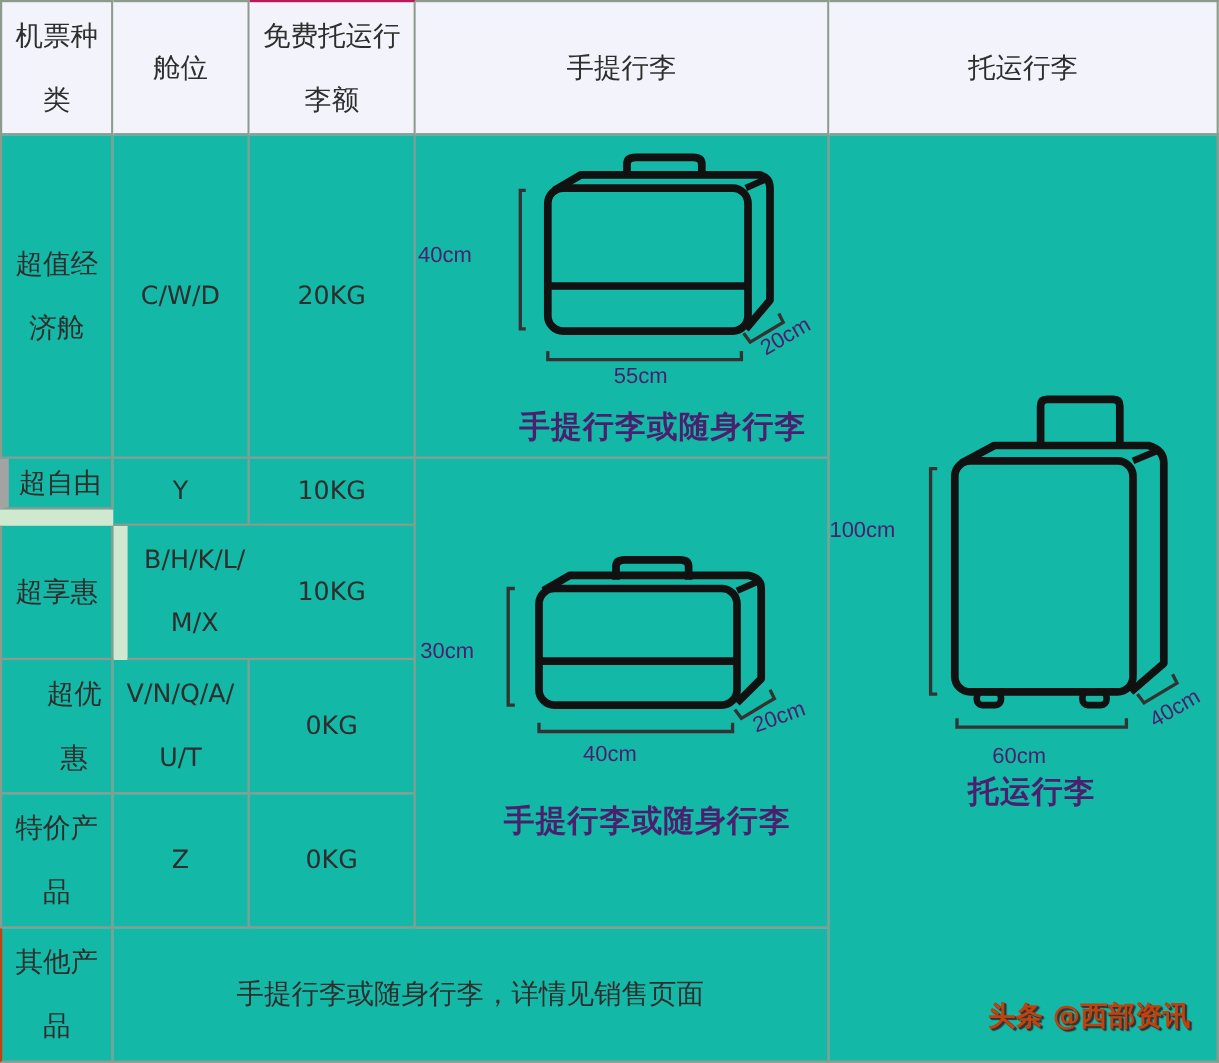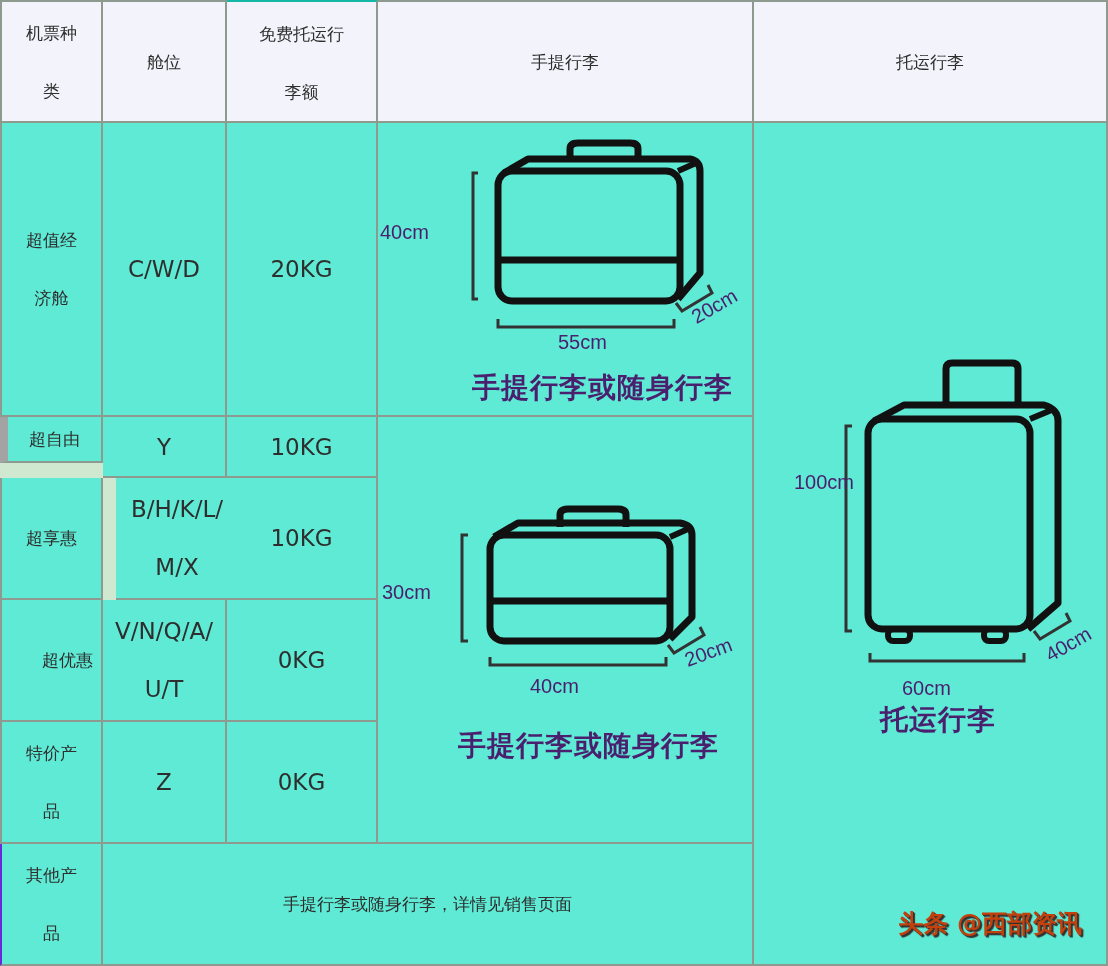--- a/index.html
+++ b/index.html
@@ -13,22 +13,22 @@
     position: relative; width: 1108px; height: 966px;
   }
   .cell {
     position: absolute; box-sizing: border-box;
     border-right: 2px solid #8e9a8e;
     border-bottom: 2px solid #8e9a8e;
     display: flex; align-items: center; justify-content: center;
     text-align: center;
   }
   .hdr { background: #f3f4fb; }
-  .body { background: #5eead4; }
-  .txt { font-size: 17px; line-height: 58px; color: #2e2e2e; }
+  .body { background: #14b8a6; }
+  .txt { font-size: 25px; line-height: 58px; color: #2e2e2e; }
   .txt-lat { font-size: 23px; line-height: 58px; color: #2e2e2e; }
   .stack { display: flex; flex-direction: column; align-items: center; }
   .dim { position: absolute; font-family: "Liberation Sans", sans-serif; font-size: 20px; color: #4a1f6e; }
   .cap { position: absolute; font-size: 28px; font-weight: bold; color: #4a1f6e; letter-spacing: 1px; }
   .watermark {
     position: absolute; right: 26px; bottom: 26px;
     font-size: 25px; color: #c2410c; font-weight: bold;
     text-shadow: 1px 1px 0 #333, 2px 2px 1px #333;
   }
   svg { position: absolute; overflow: visible; }
@@ -40,21 +40,21 @@
 
   <div class="cell hdr" style="left:0;top:0;width:103px;height:123px;border-left:2px solid #8e9a8e;border-top:2px solid #8e9a8e;">
     <div class="stack">
       <span class="txt">机票种</span>
       <span class="txt">类</span>
     </div>
   </div>
   <div class="cell hdr" style="left:103px;top:0;width:124px;height:123px;border-top:2px solid #8e9a8e;">
     <span class="txt">舱位</span>
   </div>
-  <div class="cell hdr" style="left:227px;top:0;width:151px;height:123px;border-top:2px solid #14b8a6;align-items:flex-end;">
+  <div class="cell hdr" style="left:227px;top:0;width:151px;height:123px;border-top:2px solid #be185d;">
     <div class="stack">
       <span class="txt">免费托运行</span>
       <span class="txt">李额</span>
     </div>
   </div>
   <div class="cell hdr" style="left:378px;top:0;width:376px;height:123px;border-top:2px solid #8e9a8e;">
     <span class="txt">手提行李</span>
   </div>
   <div class="cell hdr" style="left:754px;top:0;width:354px;height:123px;border-top:2px solid #8e9a8e;">
     <span class="txt">托运行李</span>
@@ -115,21 +115,21 @@
       <span class="txt">品</span>
     </div>
   </div>
   <div class="cell body" style="left:103px;top:722px;width:124px;height:122px;">
     <span class="txt-lat">Z</span>
   </div>
   <div class="cell body" style="left:227px;top:722px;width:151px;height:122px;">
     <span class="txt-lat">0KG</span>
   </div>
 
-  <div class="cell body" style="left:0;top:844px;width:103px;height:122px;border-left:2px solid #6d28d9;">
+  <div class="cell body" style="left:0;top:844px;width:103px;height:122px;border-left:2px solid #c2410c;">
     <div class="stack">
       <span class="txt">其他产</span>
       <span class="txt">品</span>
     </div>
   </div>
   <div class="cell body" style="left:103px;top:844px;width:651px;height:122px;">
     <span class="txt">手提行李或随身行李，详情见销售页面</span>
   </div>
 
   <div class="cell body" style="left:378px;top:123px;width:376px;height:294px;display:block;">
@@ -190,20 +190,20 @@
       <path d="M192 283 L192 246 Q192 240 198 240 L258 240 Q264 240 264 246 L264 283" fill="none" stroke="#111" stroke-width="7"></path>
 
       <path d="M120 298 L150 282 L290 282 Q304 286 304 298 L304 480 L274 506" fill="none" stroke="#111" stroke-width="7" stroke-linejoin="round"></path>
       <path d="M276 296 L300 286" fill="none" stroke="#111" stroke-width="6"></path>
 
       <rect x="114" y="296" width="162" height="210" rx="14" fill="none" stroke="#111" stroke-width="7"></rect>
 
       <rect x="134" y="506" width="22" height="12" rx="5" fill="none" stroke="#111" stroke-width="6"></rect>
       <rect x="230" y="506" width="22" height="12" rx="5" fill="none" stroke="#111" stroke-width="6"></rect>
     </svg>
-    <span class="dim" style="left:0px;top:348px;padding-left:40px;">100cm</span>
+    <span class="dim" style="left:0px;top:348px;">100cm</span>
     <span class="dim" style="left:148px;top:554px;">60cm</span>
     <span class="dim" style="left:290px;top:510px;transform:rotate(-30deg);">40cm</span>
     <span class="cap" style="left:126px;top:578px;">托运行李</span>
   </div>
 
   <span class="watermark">头条 @西部资讯</span>
 </div>
 
 </body></html>

